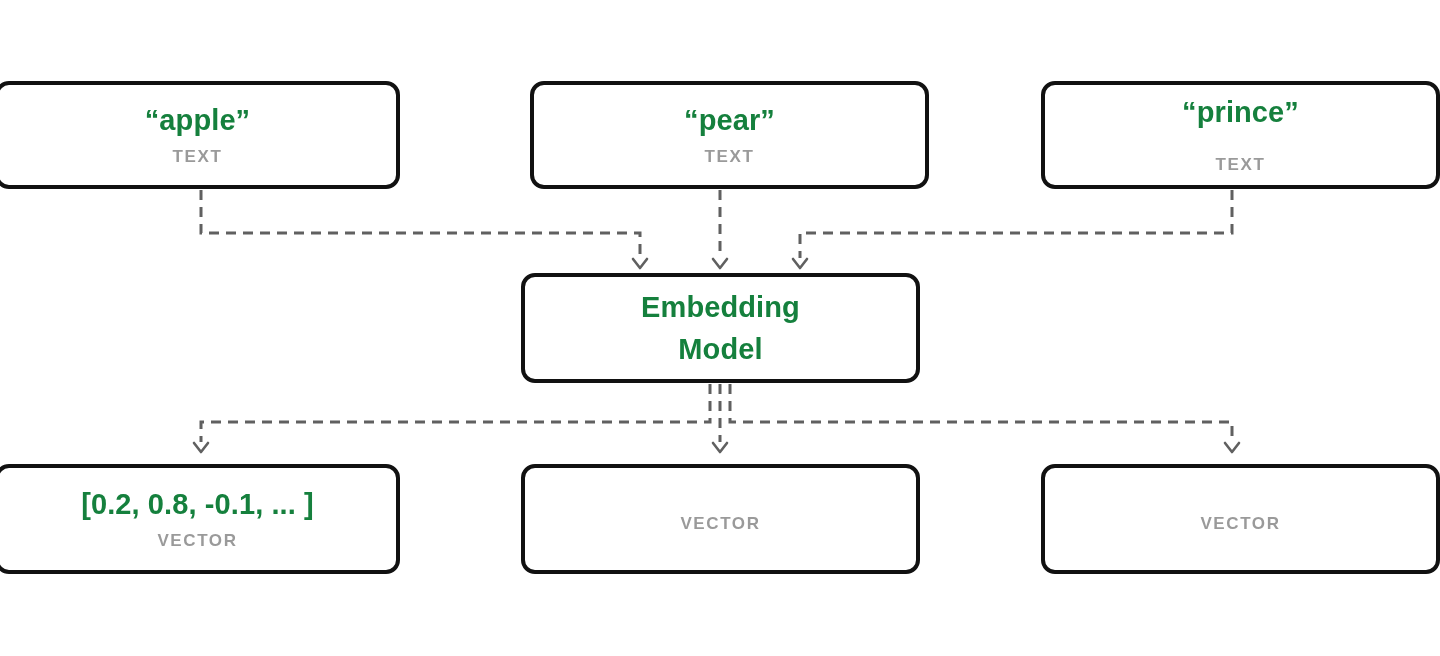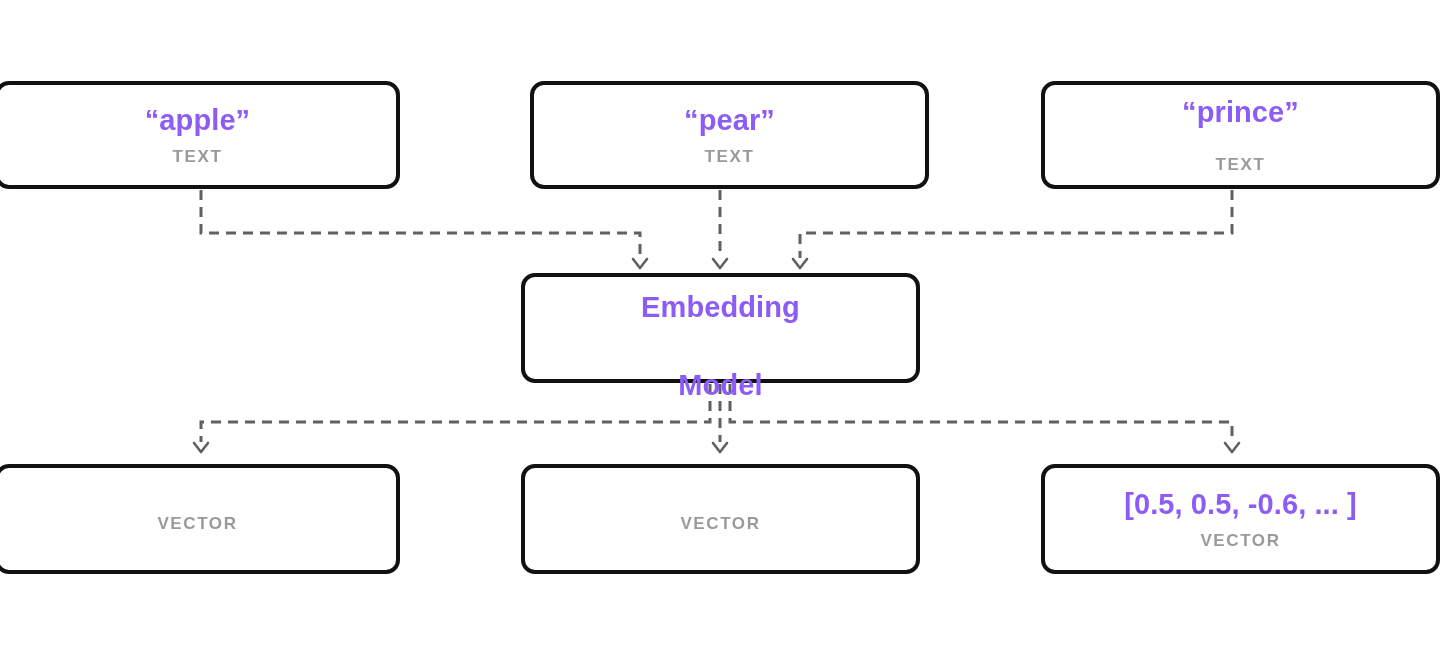--- a/index.html
+++ b/index.html
@@ -33,29 +33,28 @@
     border: 4px solid #111111;
     border-radius: 14px;
     display: flex;
     flex-direction: column;
     align-items: center;
     justify-content: center;
   }
   .node-title {
     font-size: 29px;
     font-weight: bold;
-    color: #8b5cf6;
+    color: #15803d;
     letter-spacing: 0.1px;
     line-height: 1.18;
     text-align: center;
     white-space: nowrap;
   }
   .node-title.multiline {
     white-space: normal;
-    margin-top: 36px;
   }
   .node-caption {
     margin-top: 10px;
     font-size: 17px;
     font-weight: bold;
     color: #9a9a9a;
     letter-spacing: 1.6px;
     text-align: center;
     white-space: nowrap;
   }
@@ -117,25 +116,25 @@
     <div class="node-title">“prince”</div>
     <div class="node-caption">TEXT</div>
   </div>
 
   <div class="node" id="node-model">
     <div class="node-title multiline">Embedding</div>
     <div class="node-title multiline">Model</div>
   </div>
 
   <div class="node" id="node-vec-apple">
+    <div class="node-title">[0.2, 0.8, -0.1, ... ]</div>
     <div class="node-caption">VECTOR</div>
   </div>
 
   <div class="node" id="node-vec-pear">
     <div class="node-caption">VECTOR</div>
   </div>
 
   <div class="node" id="node-vec-prince">
-    <div class="node-title">[0.5, 0.5, -0.6, ... ]</div>
     <div class="node-caption">VECTOR</div>
   </div>
 
 </div>
 
 </body></html>

